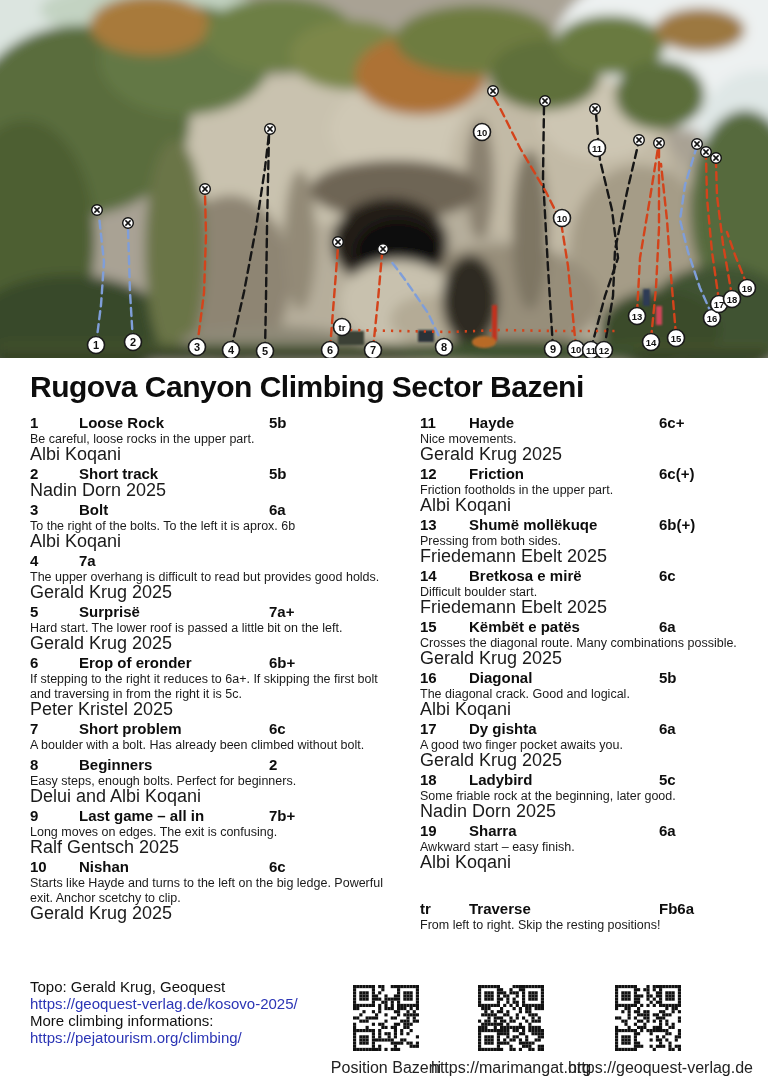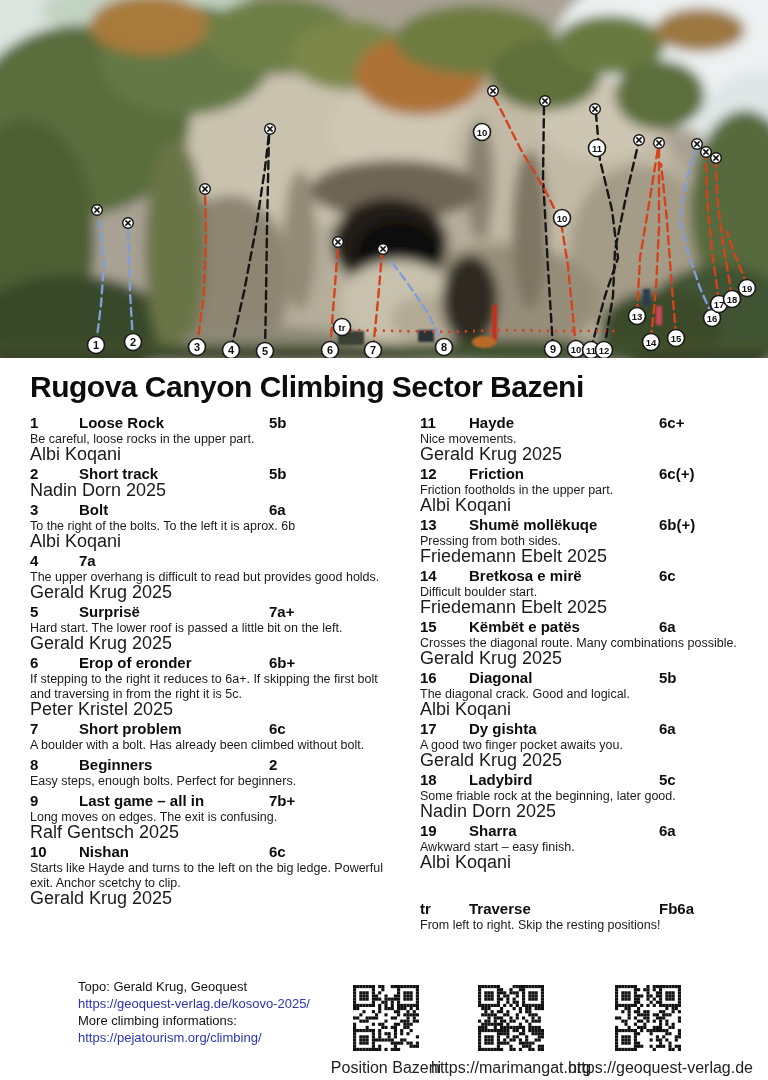--- a/index.html
+++ b/index.html
@@ -16,21 +16,21 @@
   .col-left{left:30px;width:356px;}
   .col-right{left:420px;width:345px;}
   .route{margin-bottom:3px;}
   .route.tr-gap{margin-top:30px;}
   .route-head{display:grid;grid-template-columns:49px 190px auto;
               font-size:15px;font-weight:700;line-height:18px;color:#0d0d0d;}
   .route-desc{font-size:12.5px;line-height:15px;color:#1a1a1a;}
   .route-author{font-size:18px;line-height:15px;color:#1a1a1a;}
   
   .footer-links{position:absolute;left:30px;top:978px;width:320px;
-                font-size:13px;line-height:17px;margin-left:48px;}
+                font-size:15px;line-height:17px;}
   .footer-links .line{white-space:nowrap;}
   .footer-links a{color:#2b35b5;cursor:pointer;}
   .qr-block{position:absolute;width:160px;text-align:center;}
   .qr-block svg{display:inline-block;background:#fff;}
   .qr-caption{font-size:16px;color:#222;margin-top:4px;white-space:nowrap;}
 </style>
 </head>
 <body>
 
 <div class="page">
@@ -360,20 +360,21 @@
 
     </div>
 
     <div class="route">
       <div class="route-head">
         <span class="route-num">8</span>
         <span class="route-name">Beginners</span>
         <span class="route-grade">2</span>
       </div>
       <div class="route-desc">Easy steps, enough bolts. Perfect for beginners.</div>
+      <div class="route-author">Delui and Albi Koqani</div>
     </div>
 
     <div class="route">
       <div class="route-head">
         <span class="route-num">9</span>
         <span class="route-name">Last game – all in</span>
         <span class="route-grade">7b+</span>
       </div>
       <div class="route-desc">Long moves on edges. The exit is confusing.</div>
       <div class="route-author">Ralf Gentsch 2025</div>

